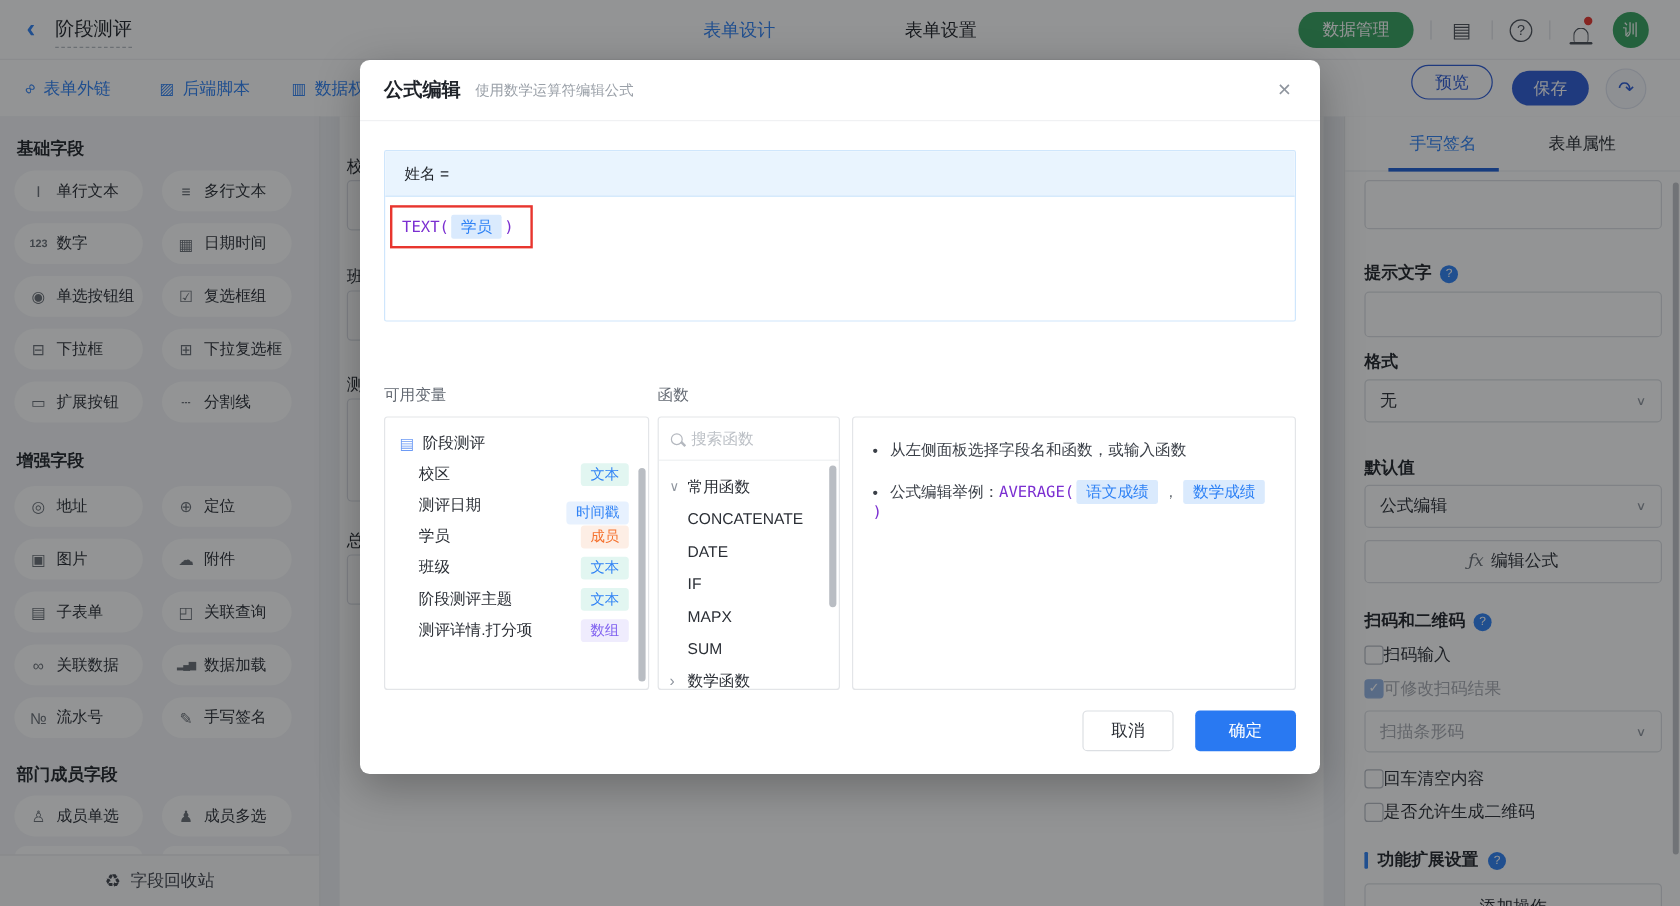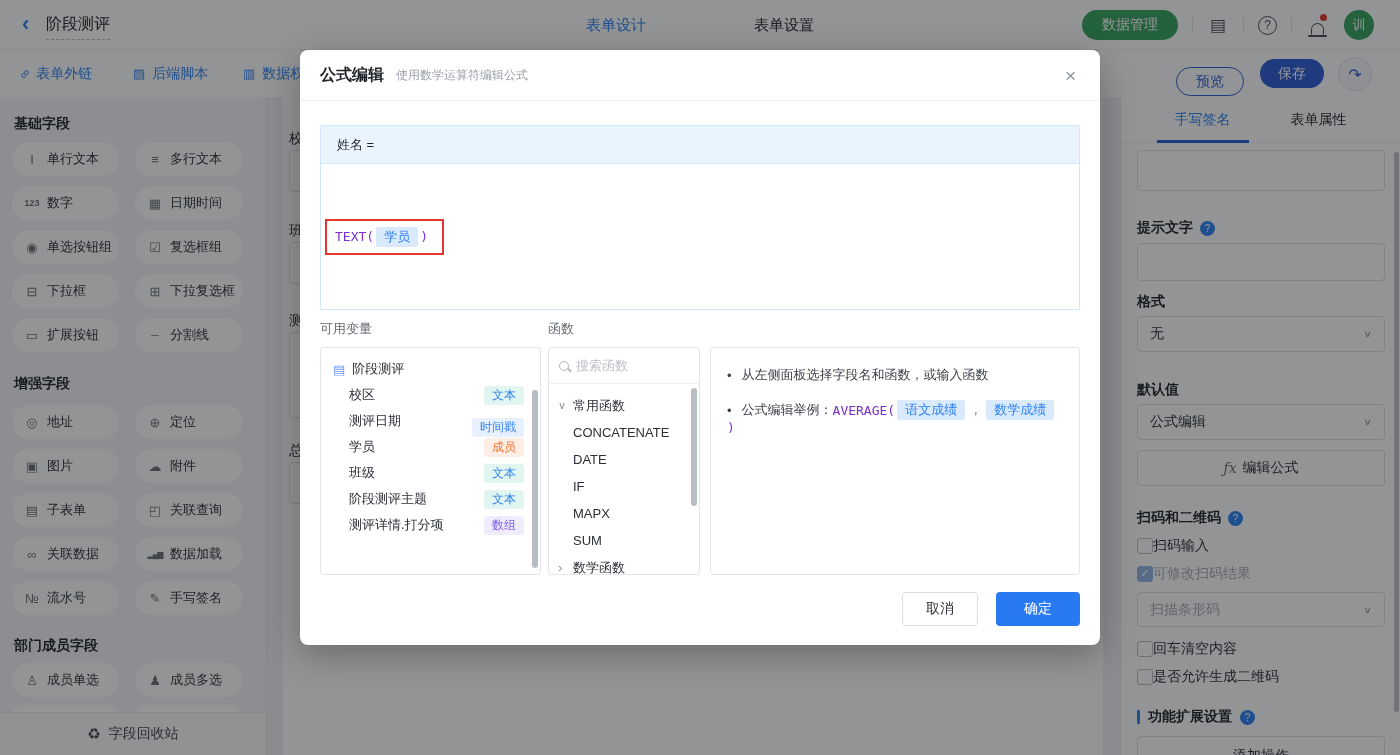--- a/index.html
+++ b/index.html
@@ -22,21 +22,21 @@
   .bell-shape { width:13px; height:12px; border:1.6px solid #4a4f57; border-bottom:none; border-radius:7px 7px 2px 2px; position:relative; }
   .bell-shape::after { content:""; position:absolute; left:-4px; right:-4px; bottom:-2px; height:1.6px; background:#4a4f57; border-radius:1px; }
   .bell-dot { position:absolute; right:1px; top:-1px; width:7px; height:7px; border-radius:50%; background:#e8352e; }
   .avatar { width:30px; height:30px; border-radius:50%; background:#36a35f; color:#fff; display:flex; align-items:center; justify-content:center; font-size:13px; margin-left:16px; cursor:pointer; }
 
   
   .toolbar { position:absolute; left:0; top:50px; width:1400px; height:47px; background:#fff; z-index:1; }
   .tool-item { position:absolute; top:0; height:47px; display:flex; align-items:center; gap:7px; color:#2f82f5; font-size:14px; cursor:pointer; }
   .tool-item .t-icon { font-size:13px; }
   .ic-rot { display:inline-block; transform:rotate(-45deg); }
-  .btn-preview { position:absolute; right:156px; top:17px; width:68px; height:29px; border:1px solid #2c5bd6; border-radius:15px; color:#2c5bd6; background:#fff; font-size:14px; display:flex; align-items:center; justify-content:center; cursor:pointer; }
+  .btn-preview { position:absolute; right:156px; top:4px; width:68px; height:29px; border:1px solid #2c5bd6; border-radius:15px; color:#2c5bd6; background:#fff; font-size:14px; display:flex; align-items:center; justify-content:center; cursor:pointer; }
   .btn-save { position:absolute; right:76px; top:9px; width:64px; height:29px; border-radius:15px; background:#2c5bd6; color:#fff; font-size:14px; display:flex; align-items:center; justify-content:center; cursor:pointer; }
   .btn-share { position:absolute; right:28px; top:7px; width:34px; height:34px; border-radius:50%; border:1px solid #dfe3ee; background:#f6f8fc; color:#2c5bd6; font-size:16px; display:flex; align-items:center; justify-content:center; cursor:pointer; }
 
   
   .left-sidebar { position:absolute; left:0; top:97px; width:267px; height:658px; background:#f4f5f7; border-right:1px solid #e8e9eb; z-index:1; }
   .section-title { position:absolute; left:14px; font-size:14px; font-weight:bold; color:#1f2329; }
   .pill-grid { position:absolute; left:12px; display:grid; grid-template-columns:107px 108px; column-gap:16px; row-gap:10px; }
   .field-pill { height:34px; background:#fff; border-radius:17px; display:flex; align-items:center; padding-left:12px; gap:7px; font-size:13px; color:#2b2f36; cursor:grab; white-space:nowrap; }
   .pill-icon { color:#6a7077; font-size:13px; width:16px; text-align:center; flex:none; }
   .ic-sm { font-size:9px; font-weight:bold; }
@@ -54,24 +54,24 @@
   
   .overlay { position:absolute; inset:0; background:rgba(15,17,20,0.45); z-index:10; }
 
   
   .modal { position:absolute; left:300px; top:50px; width:800px; height:595px; background:#fff; border-radius:8px; z-index:20; box-shadow:0 10px 36px rgba(0,0,0,0.28); }
   .modal-header { height:51px; border-bottom:1px solid #f0f1f3; display:flex; align-items:center; padding:0 24px 0 20px; }
   .modal-title { font-size:16px; font-weight:bold; color:#1f2329; }
   .modal-subtitle { font-size:12px; color:#9aa0a8; margin-left:12px; }
   .modal-close { margin-left:auto; color:#8f959e; font-size:19px; cursor:pointer; line-height:1; }
 
-  .formula-box { position:absolute; left:20px; top:75px; width:760px; height:185px; border:1px solid #cfe6fc; border-radius:2px; overflow:hidden; }
+  .formula-box { position:absolute; left:20px; top:75px; width:760px; height:143px; border:1px solid #cfe6fc; border-radius:2px; overflow:hidden; }
   .formula-target { height:38px; background:#e9f4fe; border-bottom:1px solid #cfe6fc; display:flex; align-items:center; padding:0 16px; font-size:13px; color:#1f2329; }
   .formula-body { padding:7px 4px; }
-  .red-annotation { display:inline-block; border:2px solid #e8352e; padding:6px 14px 6px 8px;margin-top:48px; }
+  .red-annotation { display:inline-block; border:2px solid #e8352e; padding:6px 14px 6px 8px; }
   .code { font-family:"DejaVu Sans Mono",monospace; font-size:13px; color:#7b2fd1; }
   .chip { display:inline-block; background:#daeafd; color:#2f82f5; font-family:"Liberation Sans",sans-serif; font-size:13px; padding:1px 8px; border-radius:2px; margin:0 2px; cursor:pointer; }
 
   .panel-label { position:absolute; top:270px; font-size:13px; color:#646a73; }
   .vars-panel { position:absolute; left:20px; top:297px; width:221px; height:228px; border:1px solid #e3e5e8; border-radius:3px; background:#fff; overflow:hidden; }
   .vars-tabs { height:38px; border-bottom:1px solid #eef0f2; display:flex; }
   .vars-tab { flex:1; display:flex; align-items:center; justify-content:center; font-size:13px; color:#2b2f36; cursor:pointer; }
   .vars-tab.active { color:#2f82f5; }
   .vars-list { position:relative; padding:8px 0; }
   .tree-root { display:flex; align-items:center; gap:7px; padding:0 12px; height:26px; font-size:13px; color:#2b2f36; cursor:pointer; }

